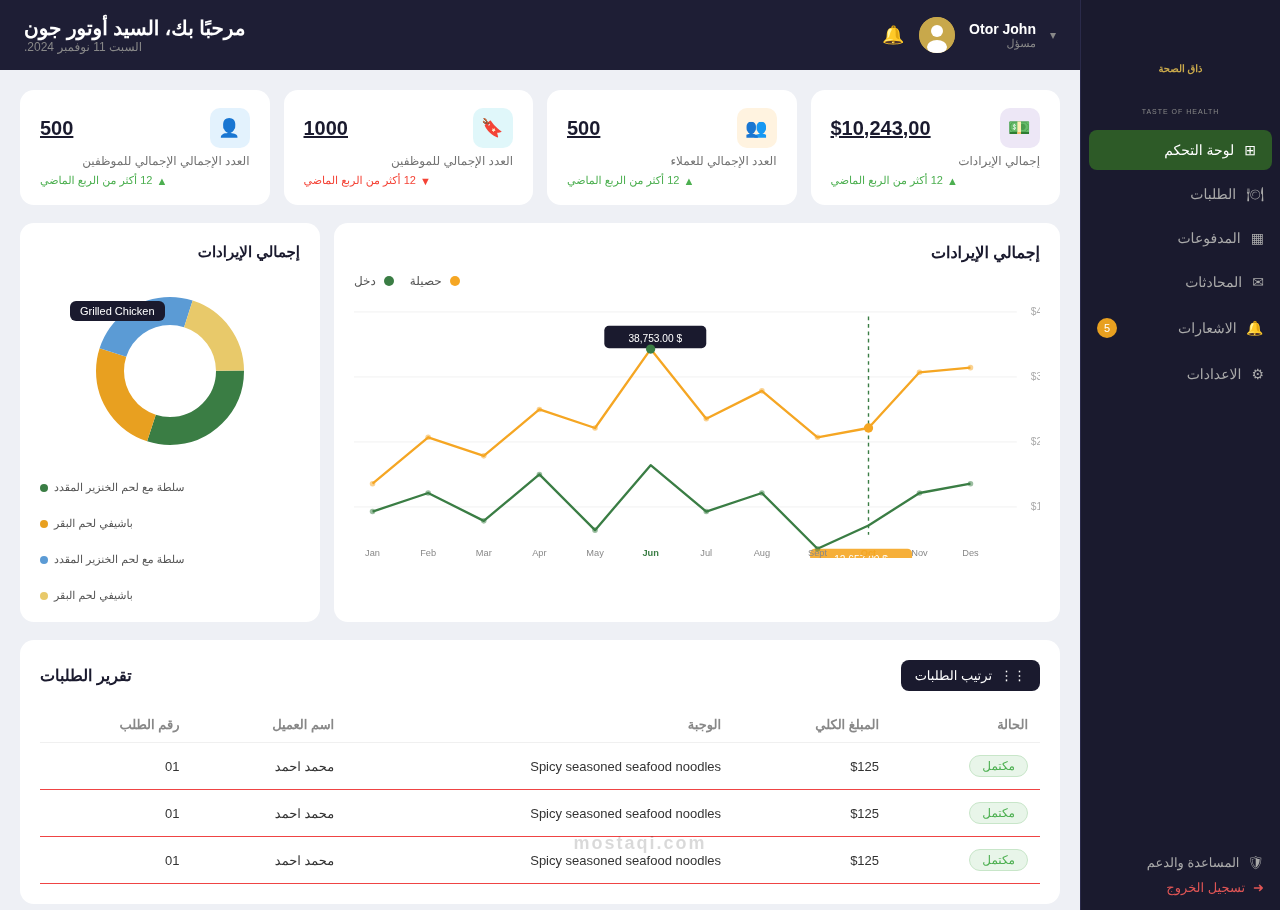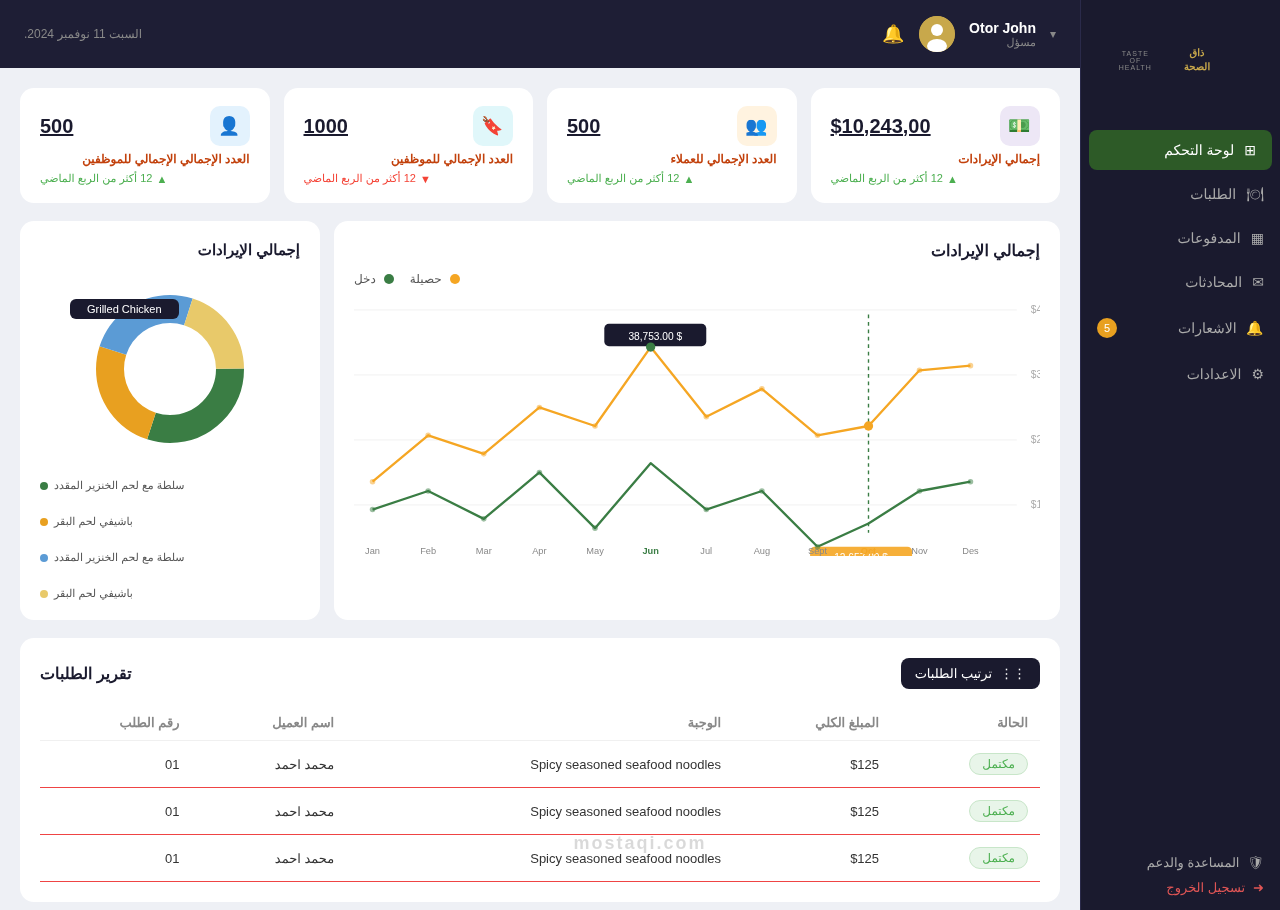--- a/index.html
+++ b/index.html
@@ -29,22 +29,22 @@
       padding: 20px 15px;
       display: flex;
       justify-content: center;
       align-items: center;
       height: 120px;
     }
     .logo-circle {
       width: 80px;
       height: 60px;
       display: flex;
-      align-items: center;
-      justify-content: center;
+      flex-direction: column;
+      align-items: center;
       gap: 32px;
     }
     .logo-text-main {
       font-size: 10px;
       color: #c8a84b;
       font-weight: bold;
       text-align: center;
       line-height: 1.4;
     }
     .logo-text-sub {
@@ -234,23 +234,22 @@
       align-items: center;
       justify-content: center;
       font-size: 18px;
     }
     .stat-icon.purple { background: #ede7f6; }
     .stat-icon.orange { background: #fff3e0; }
     .stat-icon.teal { background: #e0f7fa; }
     .stat-icon.blue { background: #e3f2fd; }
     .stat-label {
       font-size: 12px;
-      color: #c2410c;
+      color: #737373;
       text-align: right;
-      font-weight: bold;
     }
     .stat-change {
       font-size: 11px;
       color: #555;
       display: flex;
       align-items: center;
       justify-content: flex-end;
       gap: 4px;
     }
     .stat-change.up { color: #4caf50; }
@@ -329,21 +328,21 @@
       height: 180px;
       margin: 10px auto;
     }
     .donut-tooltip {
       position: absolute;
       top: 20px;
       left: -10px;
       background: #1a1a2e;
       color: #fff;
       font-size: 11px;
-      padding: 4px 17px;
+      padding: 4px 10px;
       border-radius: 6px;
       white-space: nowrap;
     }
     .donut-legend {
       display: flex;
       flex-direction: column;
       gap: 23px;
       width: 100%;
       margin-top: 10px;
       font-size: 11px;
@@ -512,20 +511,21 @@
       <div class="header-avatar">
         <svg width="36" height="36" viewBox="0 0 36 36">
           <circle cx="18" cy="18" r="18" fill="#c8a84b"></circle>
           <circle cx="18" cy="14" r="6" fill="#fff"></circle>
           <ellipse cx="18" cy="30" rx="10" ry="7" fill="#fff"></ellipse>
         </svg>
       </div>
       <span class="header-bell">🔔</span>
     </div>
     <div class="header-left">
+      <div class="header-greeting">مرحبًا بك، السيد أوتور جون</div>
       <div class="header-date">السبت 11 نوفمبر 2024.</div>
     </div>
   </div>
 
   <div class="dashboard-body">
 
     <div class="stats-row">
       <div class="stat-card">
         <div class="stat-top">
           <div class="stat-icon purple">💵</div>

